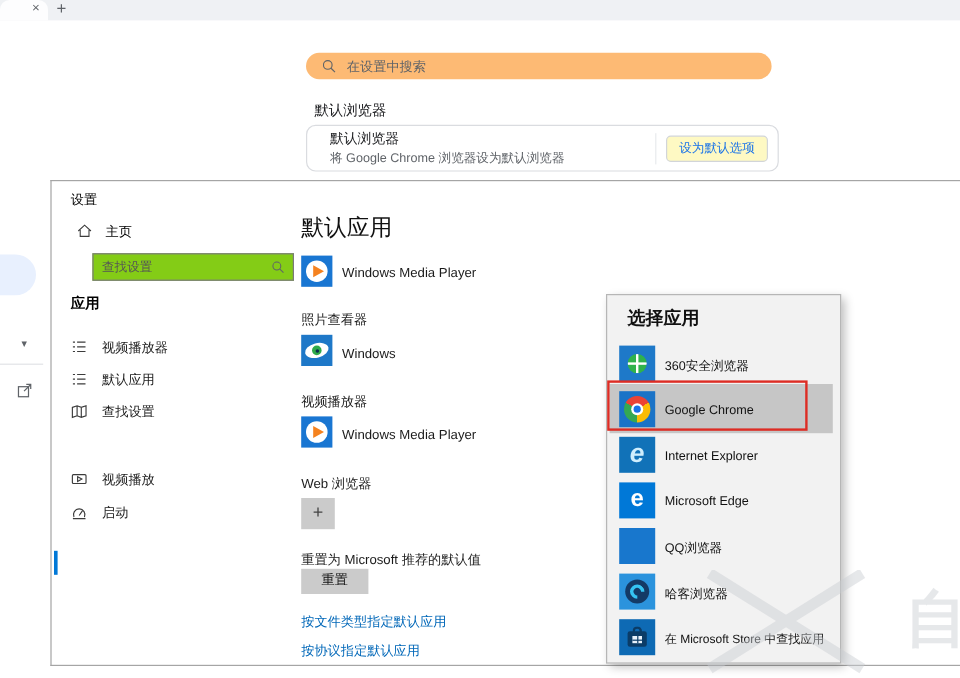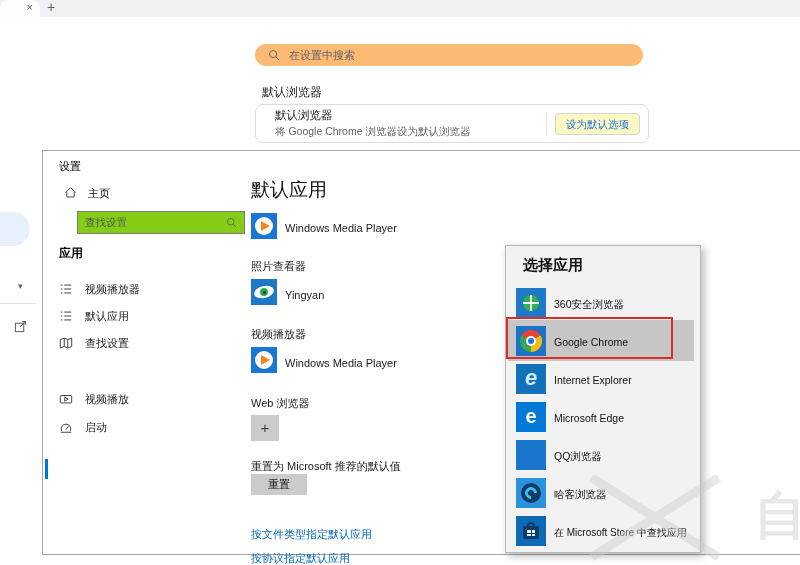--- a/index.html
+++ b/index.html
@@ -46,21 +46,21 @@
   .nav-item { position:absolute; left:0; width:205px; height:24px; display:flex; align-items:center; padding-left:16px; gap:12px; }
   .nav-item .nlabel { font-size:11px; color:#1b1b1b; white-space:nowrap; }
   .nav-accent { position:absolute; left:2px; top:2px; width:3px; height:20px; background:#0078d7; }
 
   
   .main-title { position:absolute; left:208px; top:26px; font-size:19px; color:#111; }
   .mlabel { position:absolute; left:208px; font-size:11px; color:#1b1b1b; }
   .applabel { position:absolute; left:242px; font-size:11px; color:#1b1b1b; }
   .reset-btn { position:absolute; left:208px; top:323px; width:56px; height:21px; background:#cbcbcb; font-size:11px; color:#111; text-align:center; line-height:21px; }
   .plus-btn { position:absolute; left:208px; top:264px; width:28px; height:26px; background:#cbcbcb; color:#444; font-size:15px; text-align:center; line-height:25px; }
-  .wlink { position:absolute; left:208px; font-size:11px; color:#0067b8;margin-top:16px; }
+  .wlink { position:absolute; left:208px; font-size:11px; color:#0067b8; }
 
   
   .tile { position:absolute; width:26px; height:26px; }
   .tile .disc { position:absolute; left:50%; top:50%; transform:translate(-50%,-50%); border-radius:50%; }
   .wmp { background:#1976d2; }
   .wmp .disc { width:18px; height:18px; background:#fff; }
   .wmp .play { position:absolute; left:10px; top:8px; width:0; height:0; border-left:9px solid #f5821f; border-top:5px solid transparent; border-bottom:5px solid transparent; }
   .yingyan { background:#1e78c8; }
   .yingyan .eye { position:absolute; left:3px; top:7px; width:20px; height:12px; background:#fff; border-radius:50%; transform:rotate(-14deg); }
   .yingyan .iris { position:absolute; left:9px; top:9px; width:8px; height:8px; background:#2faa4a; border-radius:50%; }
@@ -209,21 +209,21 @@
         <span class="play"></span>
       </span>
     <div class="applabel" style="top:71px">Windows Media Player</div>
 
     <div class="mlabel" style="top:108px">照片查看器</div>
     <span class="tile yingyan" style="left:208px; top:128px">
         <span class="eye"></span>
         <span class="iris"></span>
         <span class="pupil"></span>
       </span>
-    <div class="applabel" style="top:138px">Yingyan</div>
+    <div class="applabel" style="top:138px">Windows</div>
 
     <div class="mlabel" style="top:176px">视频播放器</div>
     <span class="tile wmp" style="left:208px; top:196px">
         <span class="disc"></span>
         <span class="play"></span>
       </span>
     <div class="applabel" style="top:206px">Windows Media Player</div>
 
     <div class="mlabel" style="top:245px">Web 浏览器</div>
     <div class="plus-btn">+</div>

